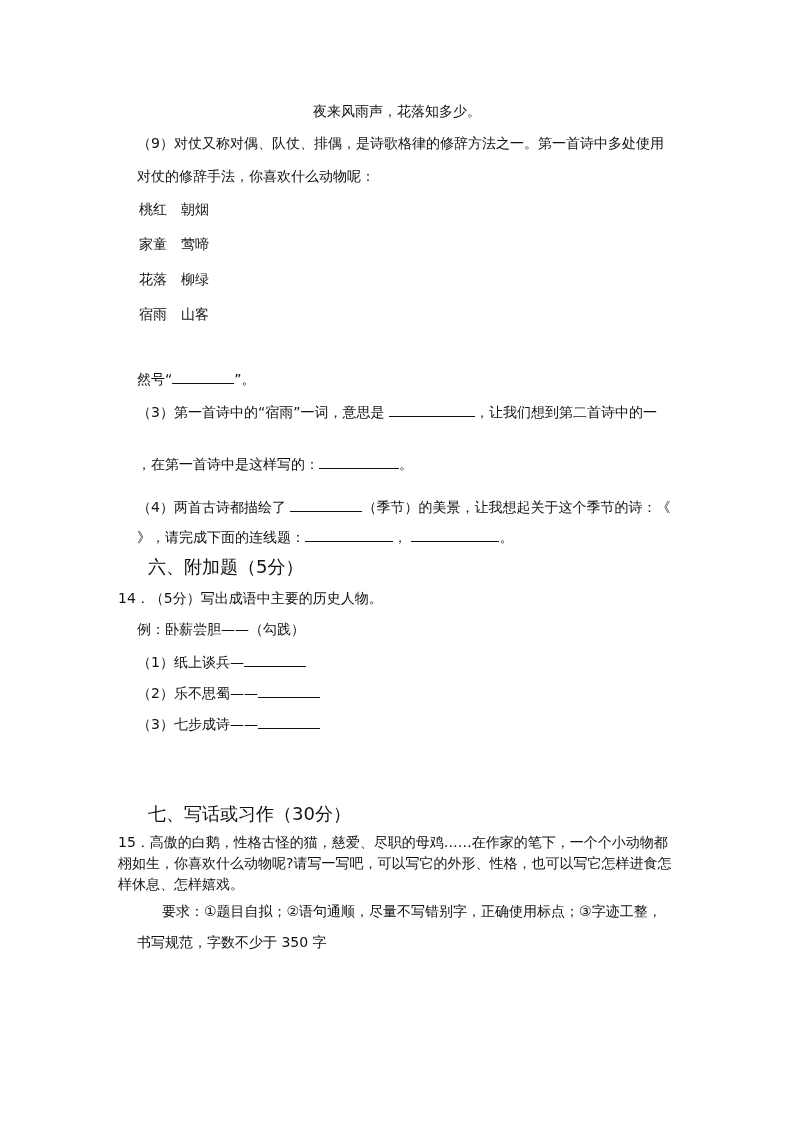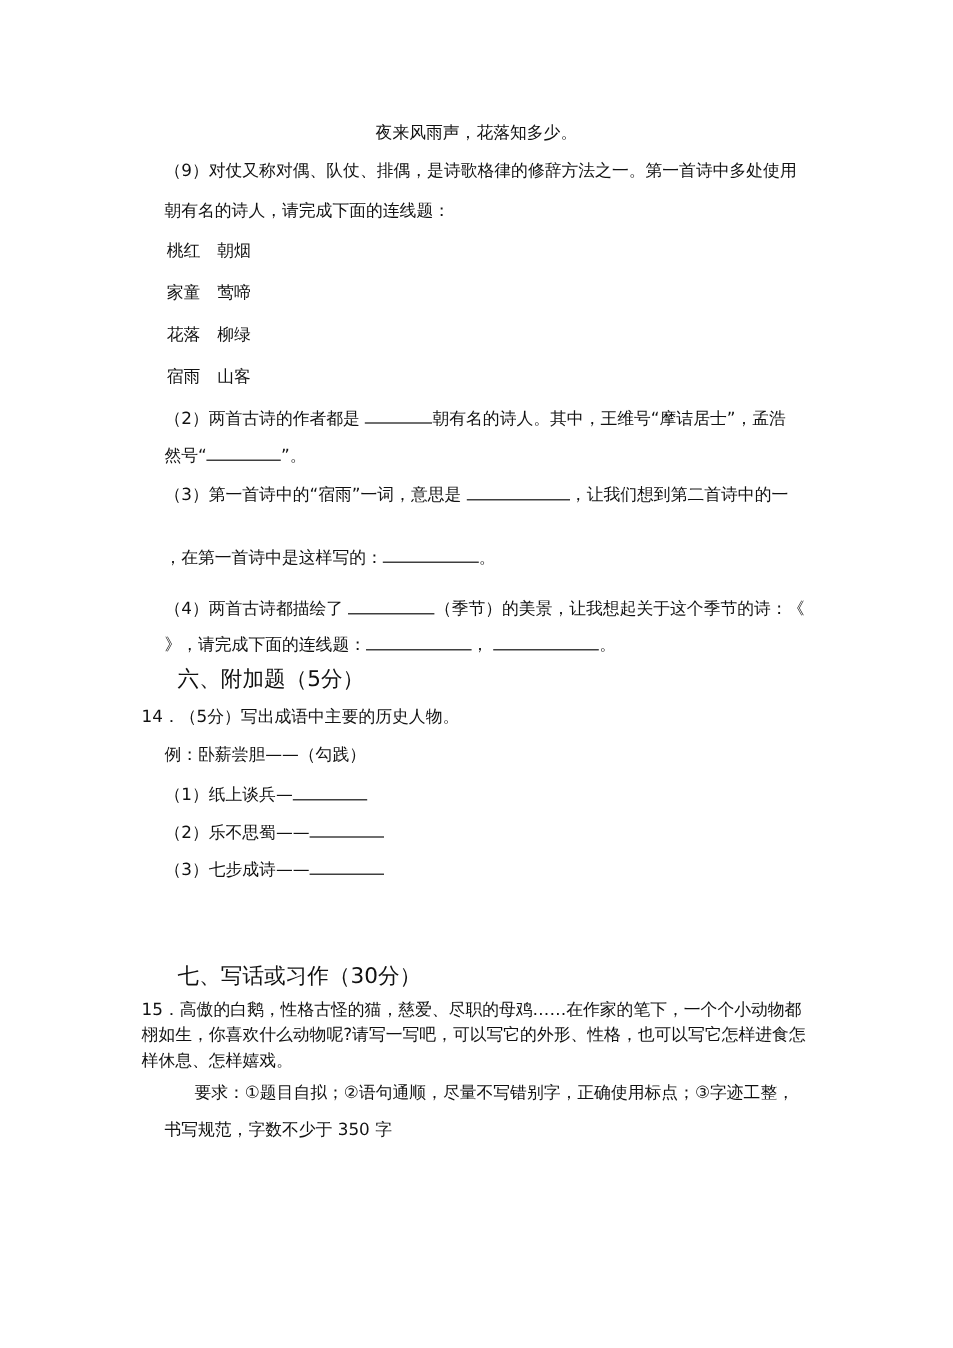--- a/index.html
+++ b/index.html
@@ -16,39 +16,35 @@
     .gap { display: inline-block; width: 14px; }
   </style>
 </head>
 <body>
 
 <div class="page">
 
   <div class="line center" style="top:101px;">夜来风雨声，花落知多少。</div>
 
   <div class="line" style="left:137px; top:133px;">（9）对仗又称对偶、队仗、排偶，是诗歌格律的修辞方法之一。第一首诗中多处使用</div>
-  <div class="line" style="left:137px; top:166px;">朝有名的诗人，请完成下面的连线题：</div>
+  <div class="line" style="left:137px; top:166px;">对仗的修辞手法，你喜欢什么动物呢：</div>
 
   <div class="line" style="left:139px; top:199px;">
     <span>桃红</span><span class="gap"></span><span>朝烟</span>
   </div>
   <div class="line" style="left:139px; top:234px;">
     <span>家童</span><span class="gap"></span><span>莺啼</span>
   </div>
   <div class="line" style="left:139px; top:269px;">
     <span>花落</span><span class="gap"></span><span>柳绿</span>
   </div>
   <div class="line" style="left:139px; top:304px;">
     <span>宿雨</span><span class="gap"></span><span>山客</span>
   </div>
 
-  <div class="line" style="left:137px; top:337px;">
-    <span>（2）两首古诗的作者都是</span>
-    <span class="blank" style="width:56px;"></span><span>朝有名的诗人。其中，王维号“摩诘居士”，孟浩</span>
-  </div>
   <div class="line" style="left:137px; top:368px;">
     <span>然号“</span><span class="blank" style="width:62px;"></span><span>”。</span>
   </div>
 
   <div class="line" style="left:137px; top:401px;">
     <span>（3）第一首诗中的“宿雨”一词，意思是</span>
     <span class="blank" style="width:86px;"></span><span>，让我们想到第二首诗中的一</span>
   </div>
   <div class="line" style="left:137px; top:453px;">
     <span>，在第一首诗中是这样写的：</span><span class="blank" style="width:80px;"></span><span>。</span>

